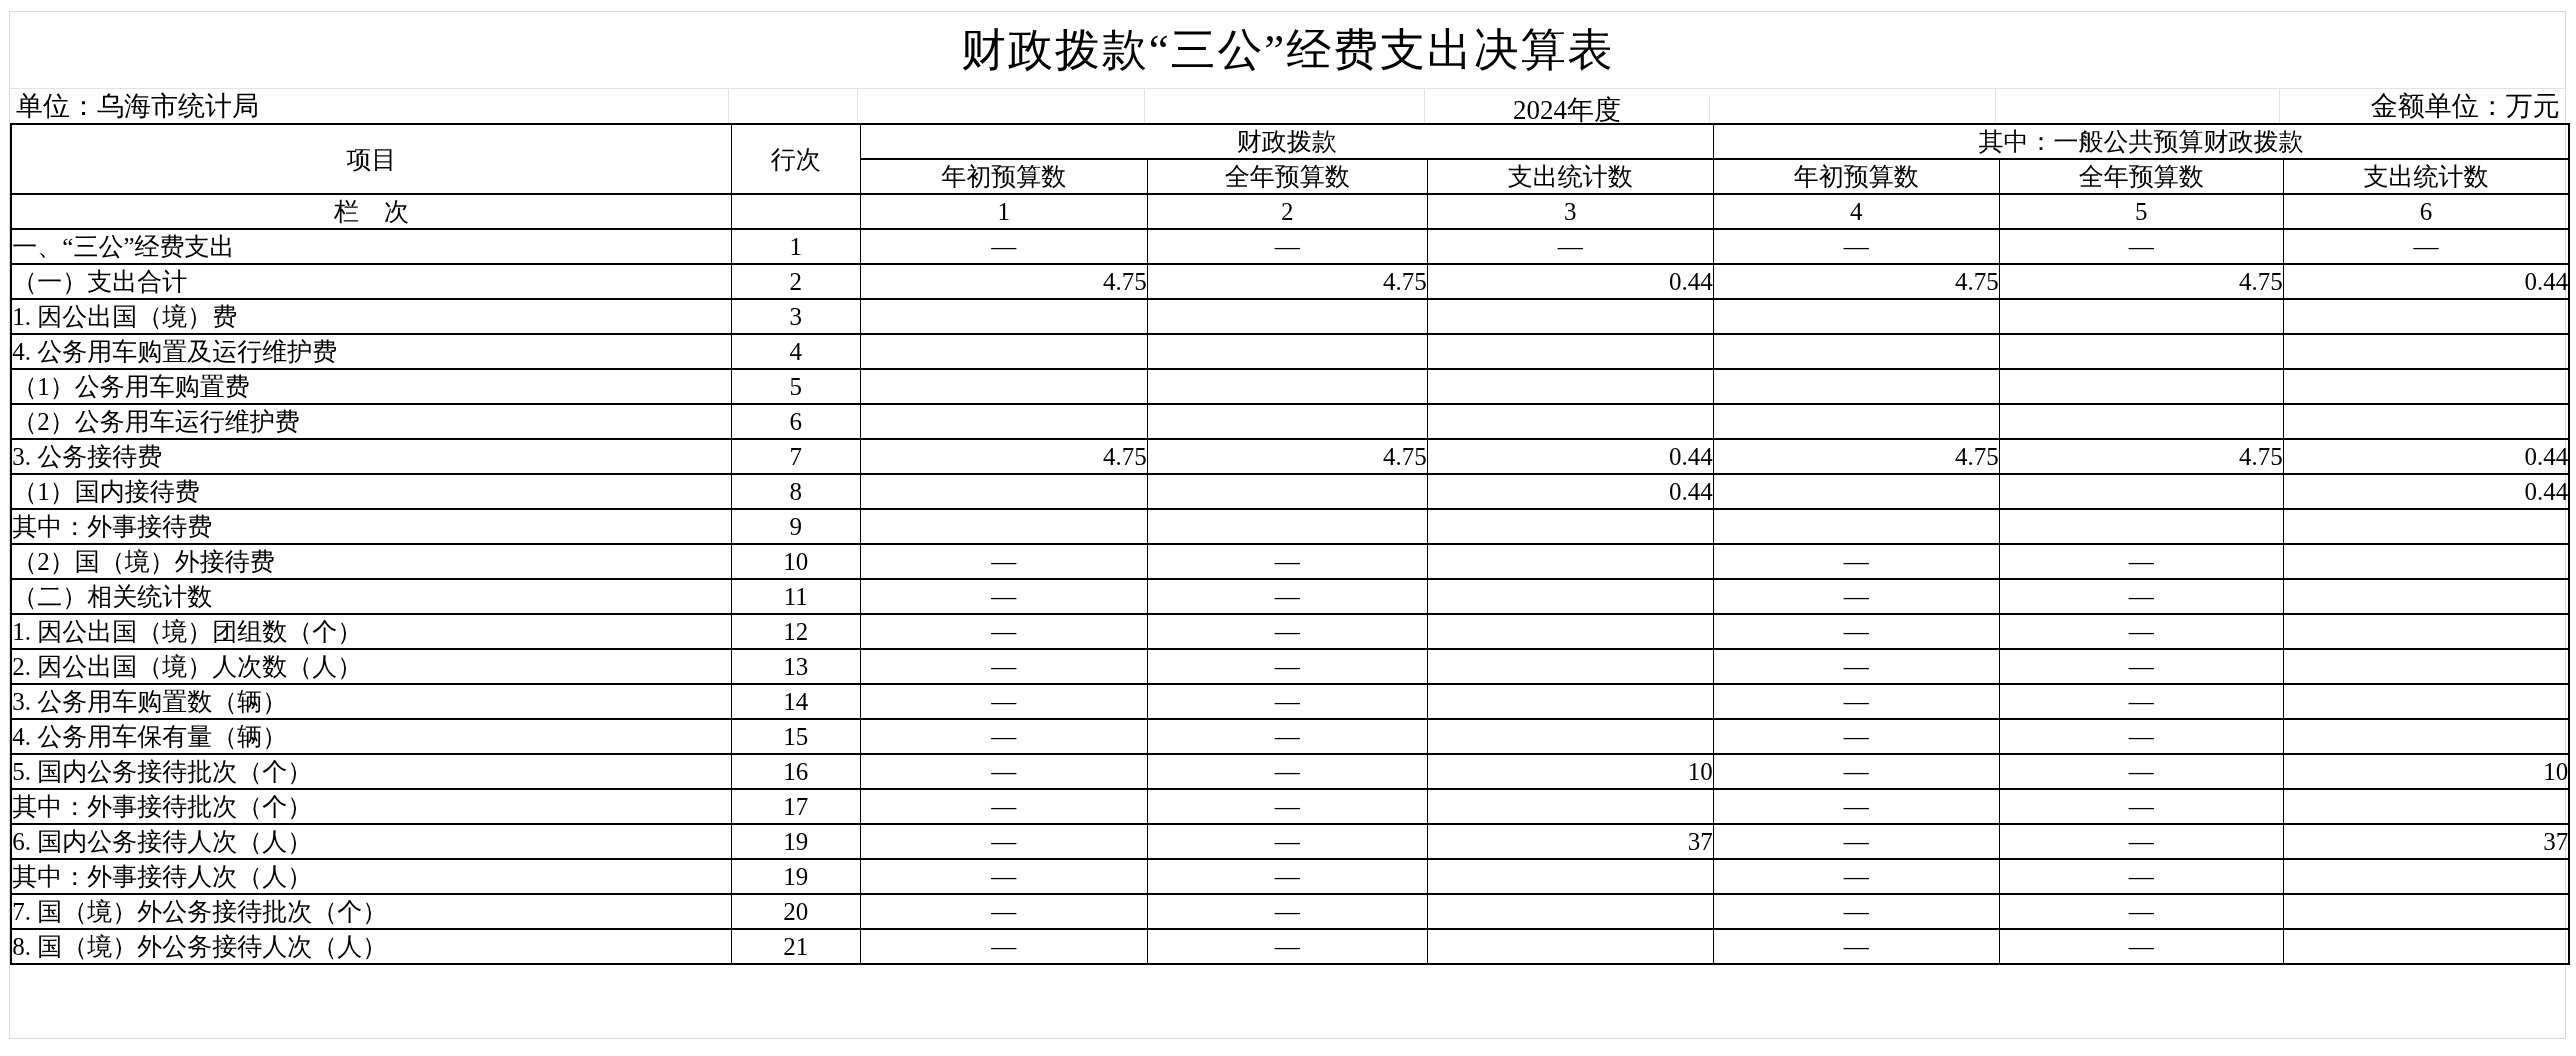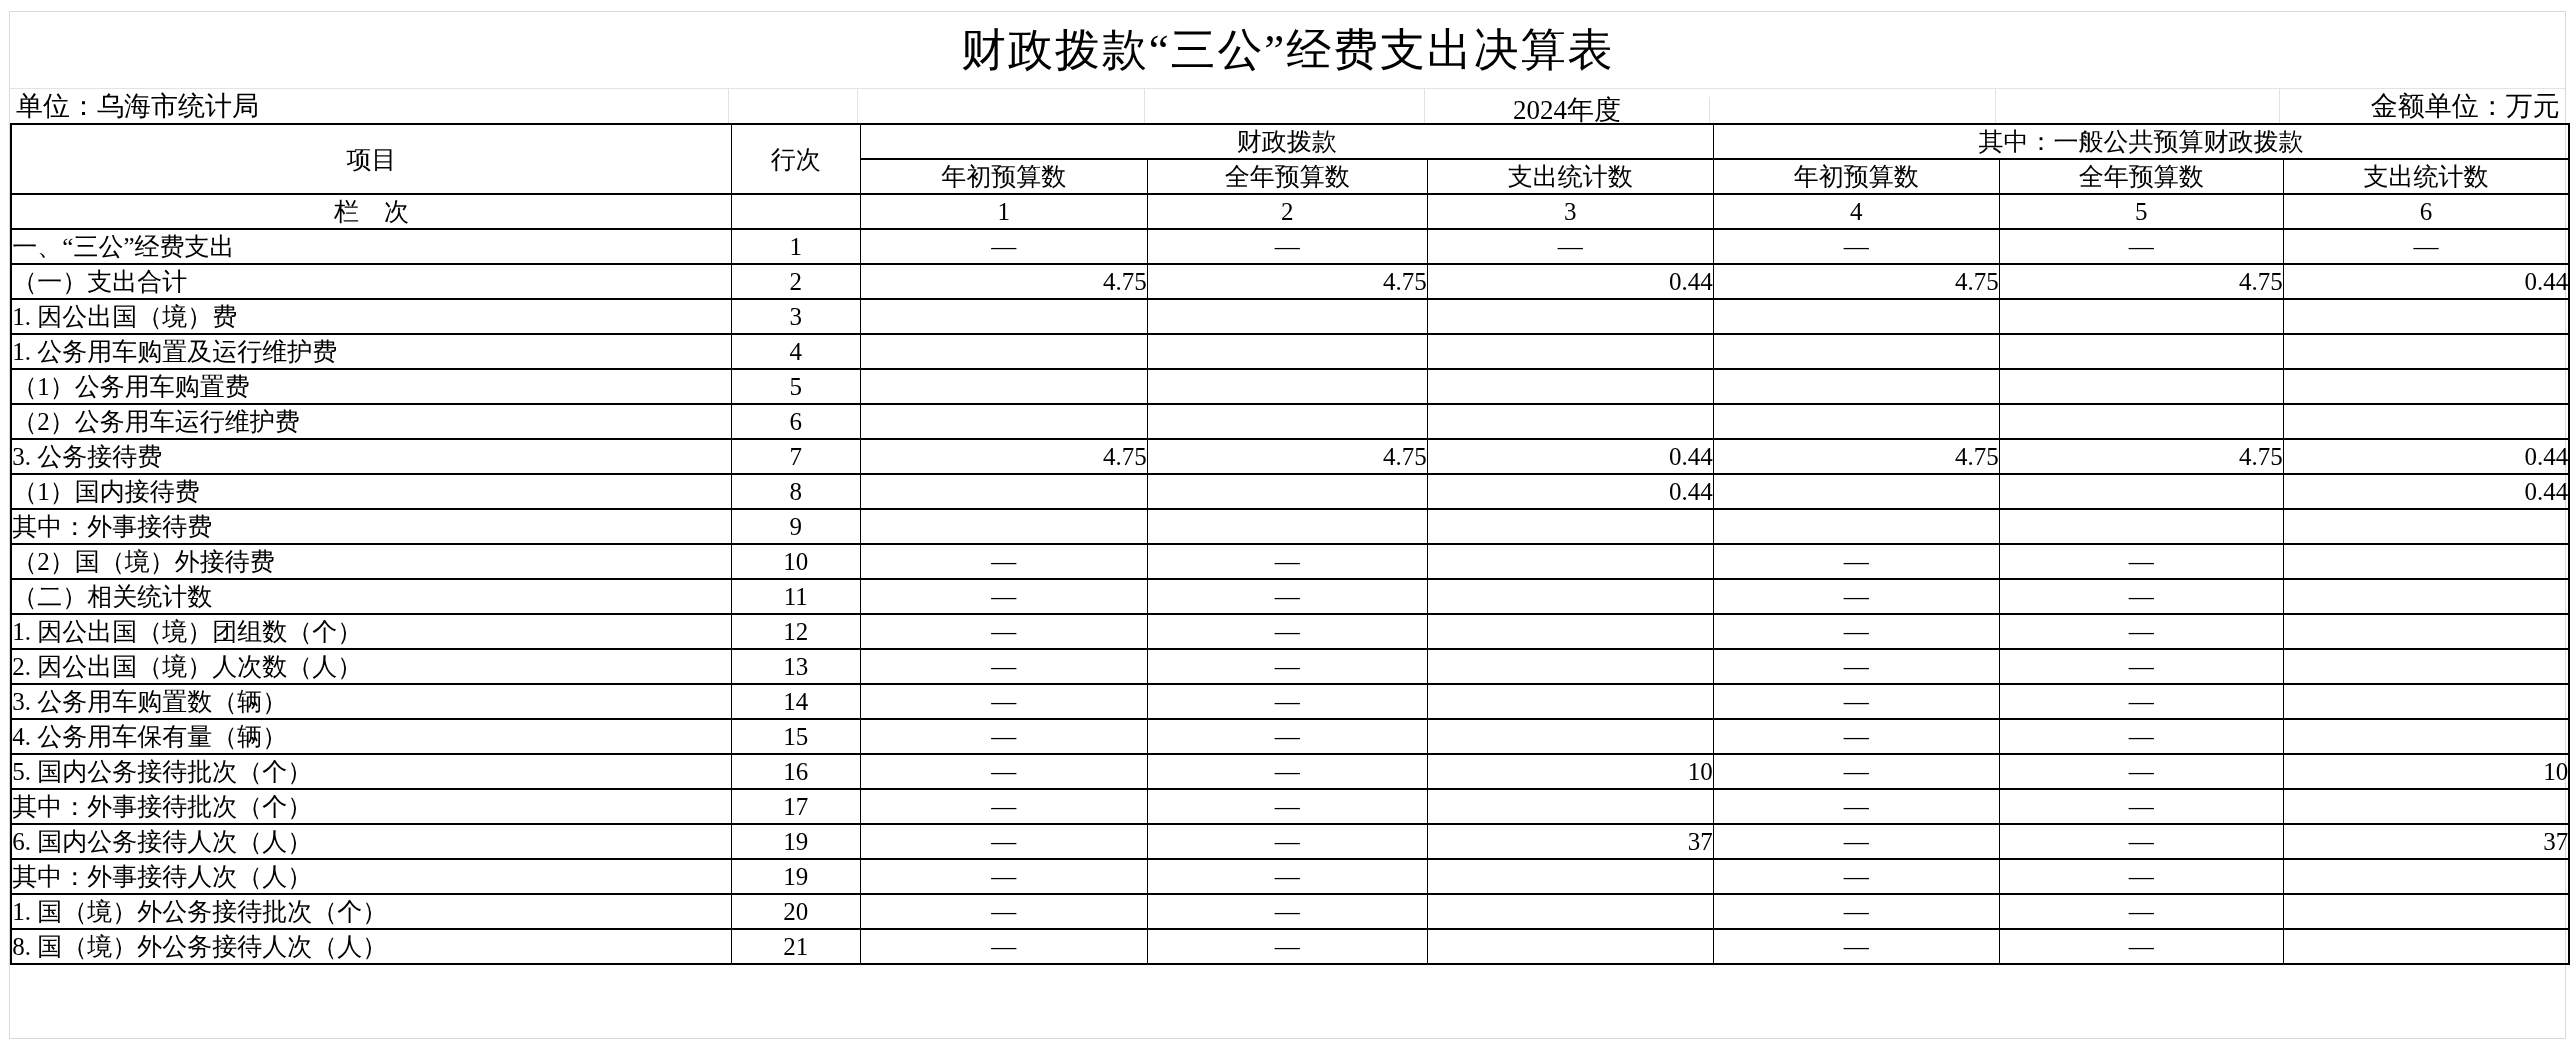--- a/index.html
+++ b/index.html
@@ -168,21 +168,21 @@
           <td class="lbl ind2">1. 因公出国（境）费</td>
           <td class="line">3</td>
           <td class="empty"></td>
           <td class="empty"></td>
           <td class="empty"></td>
           <td class="empty"></td>
           <td class="empty"></td>
           <td class="empty"></td>
         </tr>
         <tr class="body-row">
-          <td class="lbl ind2">1. 公务用车购置及运行维护费</td>
+          <td class="lbl ind2">4. 公务用车购置及运行维护费</td>
           <td class="line">4</td>
           <td class="empty"></td>
           <td class="empty"></td>
           <td class="empty"></td>
           <td class="empty"></td>
           <td class="empty"></td>
           <td class="empty"></td>
         </tr>
         <tr class="body-row">
           <td class="lbl ind3">（1）公务用车购置费</td>
@@ -328,21 +328,21 @@
           <td class="lbl ind3">其中：外事接待人次（人）</td>
           <td class="line">19</td>
           <td class="dash">—</td>
           <td class="dash">—</td>
           <td class="empty"></td>
           <td class="dash">—</td>
           <td class="dash">—</td>
           <td class="empty"></td>
         </tr>
         <tr class="body-row">
-          <td class="lbl ind2">1. 国（境）外公务接待批次（个）</td>
+          <td class="lbl ind2">7. 国（境）外公务接待批次（个）</td>
           <td class="line">20</td>
           <td class="dash">—</td>
           <td class="dash">—</td>
           <td class="empty"></td>
           <td class="dash">—</td>
           <td class="dash">—</td>
           <td class="empty"></td>
         </tr>
         <tr class="body-row">
           <td class="lbl ind2">8. 国（境）外公务接待人次（人）</td>

